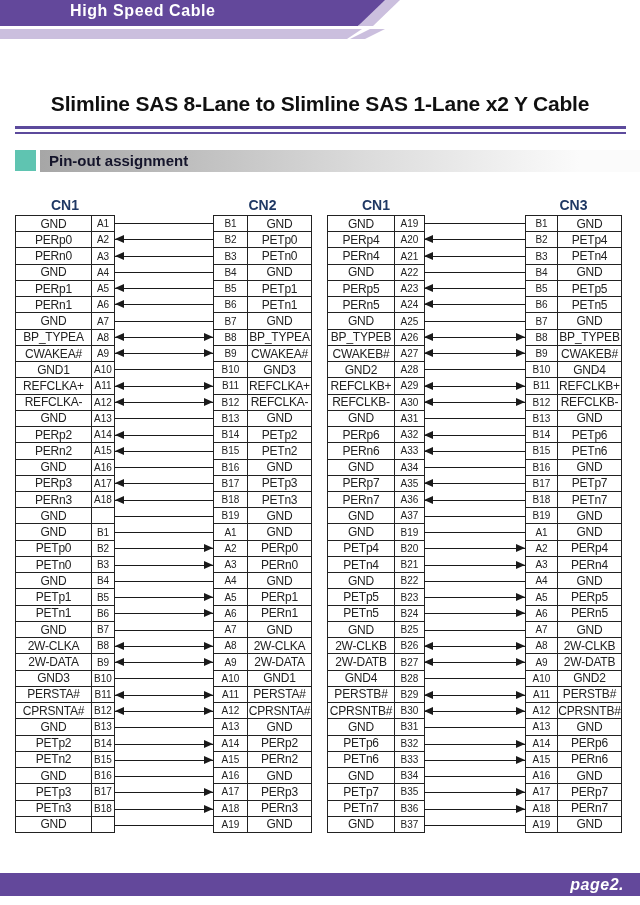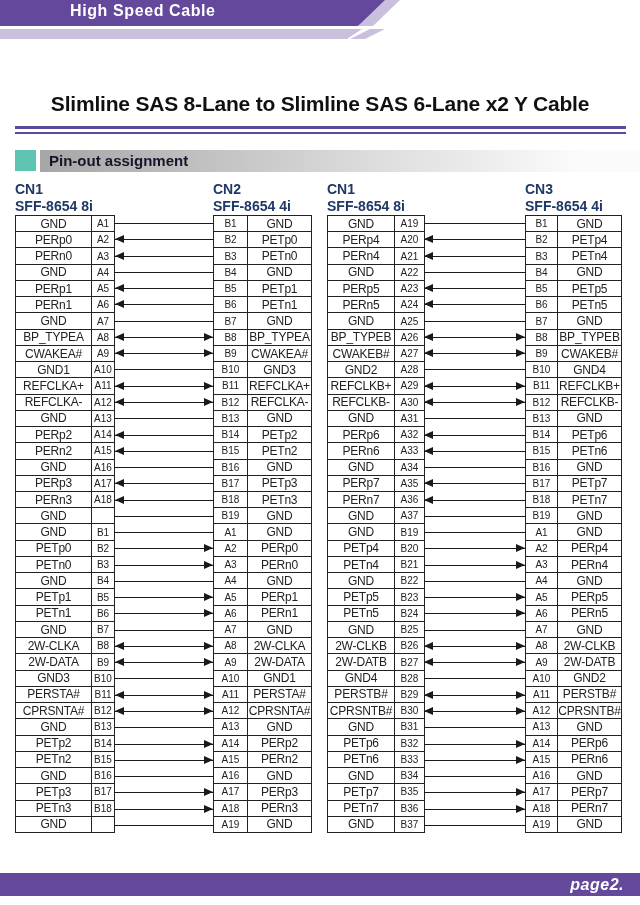--- a/index.html
+++ b/index.html
@@ -29,21 +29,21 @@
   .rule.r2{top:132px;height:2px;}
 
   
   .teal-square{position:absolute;top:150px;left:15px;width:21px;height:21px;background:var(--teal);}
   .graybar{position:absolute;top:150px;left:40px;width:600px;height:22px;
            background:linear-gradient(to right,#a6a6a6,#dcdcdc 55%,#fbfbfb 90%);}
   .section-label{position:absolute;top:150px;left:49px;height:33px;line-height:22px;
                  font-size:15px;font-weight:bold;color:#15152b;}
 
   
-  .conn-head{position:absolute;top:181px;text-align:left;color:var(--navy);
+  .conn-head{position:absolute;top:197px;text-align:center;color:var(--navy);
              font-weight:bold;font-size:14px;line-height:17px;white-space:nowrap;}
   .h0l{left:15px;width:100px;} .h0r{left:213px;width:99px;}
   .h1l{left:327px;width:98px;} .h1r{left:525px;width:97px;}
 
   
   .ptable{position:absolute;top:215px;height:618px;display:grid;
           grid-template-rows:repeat(38,1fr);grid-auto-flow:row;
           border-top:1px solid var(--cellink);border-left:1px solid var(--cellink);
           box-sizing:border-box;background:#fff;}
   .t0l{left:15px;width:100px;grid-template-columns:76px 1fr;}
@@ -73,21 +73,21 @@
 <body>
 
 <div id="page">
 
   <div class="band"></div>
   <div class="slash1"></div>
   <div class="stripe"></div>
   <div class="slash2"></div>
   <div class="band-label">High Speed Cable</div>
 
-  <div class="title">Slimline SAS 8-Lane to Slimline SAS 6-Lane x2 Y Cable</div>
+  <div class="title">Slimline SAS 8-Lane to Slimline SAS 1-Lane x2 Y Cable</div>
   <div class="rule r1"></div>
   <div class="rule r2"></div>
 
   <div class="teal-square"></div>
   <div class="graybar"></div>
   <div class="section-label">Pin-out assignment</div>
 
   <div class="conn-head h0l">
     <div>CN1</div>
     <div>SFF-8654 8i</div>

